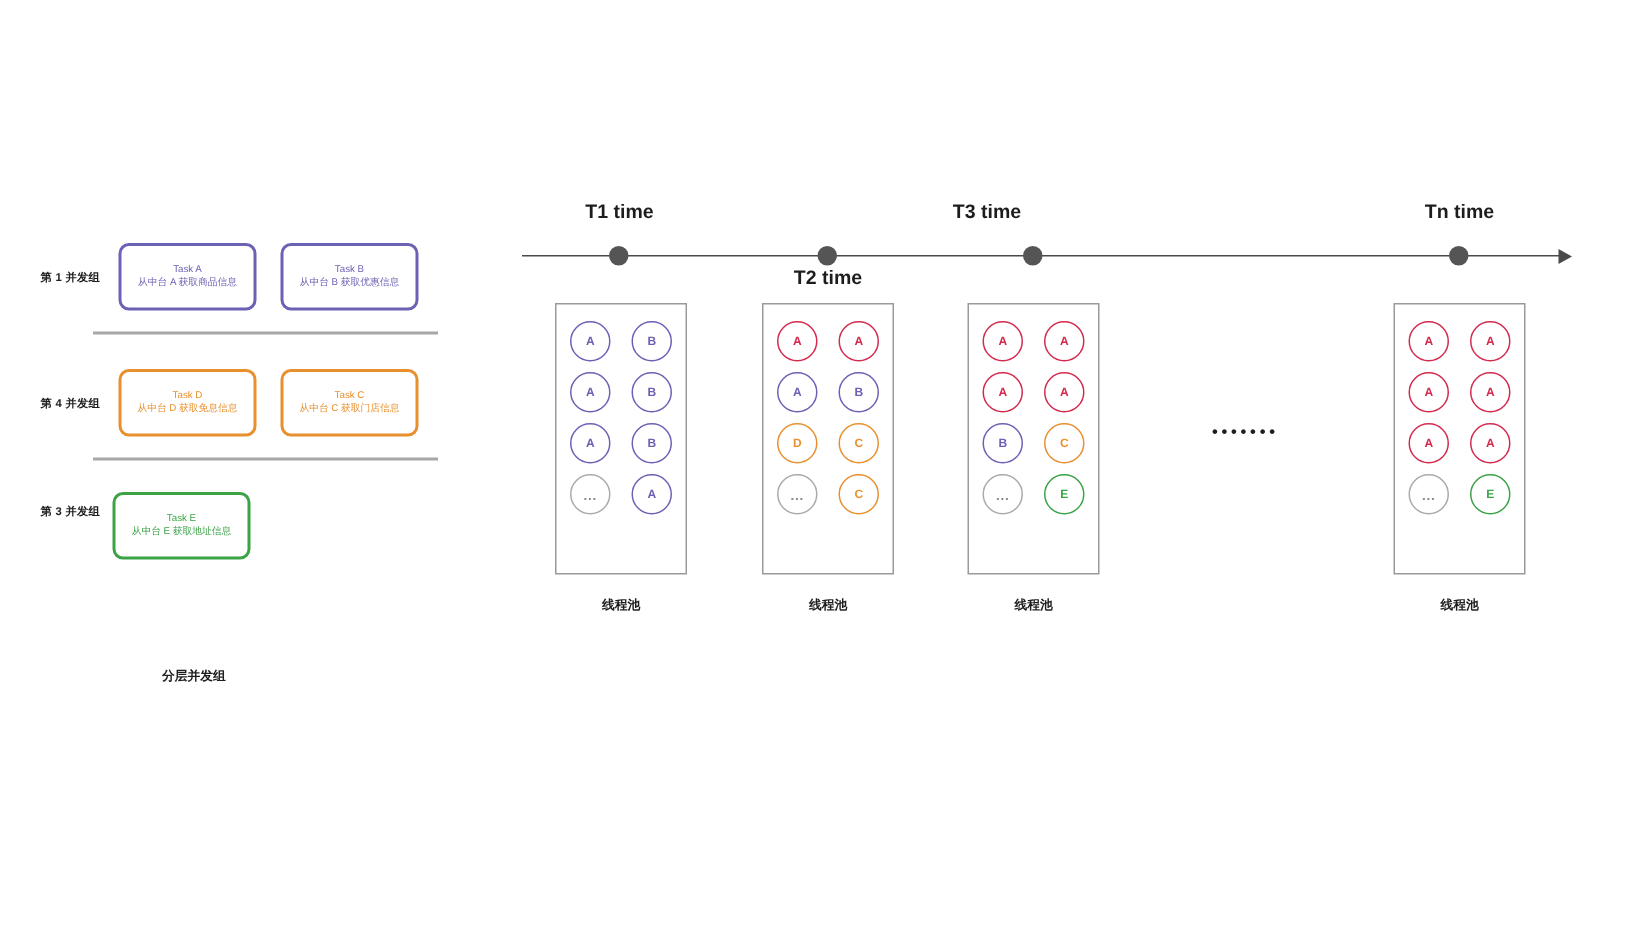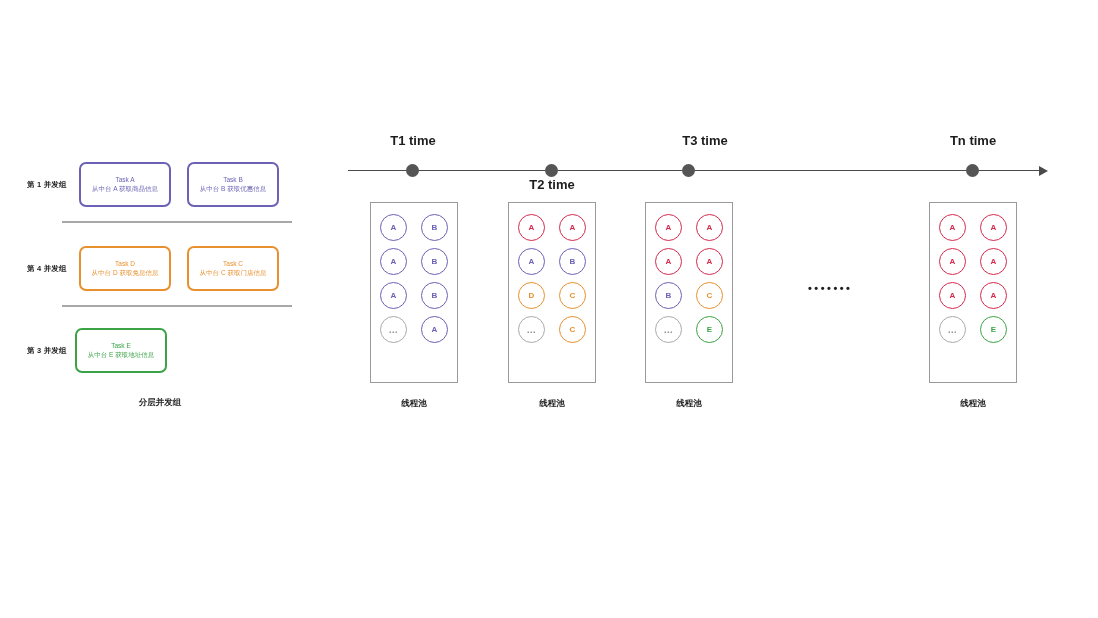--- a/index.html
+++ b/index.html
@@ -65,21 +65,22 @@
     position: absolute;
     height: 2px;
     background: #a8a8a8;
   }
   .caption {
     position: absolute;
     font-size: 8.5px;
     font-weight: bold;
     color: #1d1d1d;
     white-space: nowrap;
-    text-align: center;
+    text-align: left;
+    margin-top: 48px;
   }
 
   
   .tl-line {
     position: absolute;
     height: 1.4px;
     background: #4a4a4a;
   }
   .tl-arrow {
     position: absolute;
@@ -187,42 +188,42 @@
       <div class="t-title">Task D</div>
       <div class="t-desc">从中台 D 获取免息信息</div>
     </div>
     <div class="task-box orange" style="left:187px; top:246px; width:92px; height:45px;">
       <div class="t-title">Task C</div>
       <div class="t-desc">从中台 C 获取门店信息</div>
     </div>
 
     <div class="divider" style="left:62px; top:305px; width:230px;"></div>
 
-    <div class="group-label" style="left:27px; top:346px;">第 3 并发组</div>
+    <div class="group-label" style="left:27px; top:336px;">第 3 并发组</div>
     <div class="task-box green" style="left:75px; top:328px; width:92px; height:45px;">
       <div class="t-title">Task E</div>
       <div class="t-desc">从中台 E 获取地址信息</div>
     </div>
 
     <div class="caption" style="left:108px; top:397px; width:104px;">分层并发组</div>
   </div>
 
   <div>
 
     <div class="tl-line" style="left:348px; top:170px; width:692px;"></div>
     <div class="tl-arrow" style="left:1039px; top:166px;"></div>
 
     <div class="tl-dot" style="left:406px; top:164px;"></div>
     <div class="tl-dot" style="left:545px; top:164px;"></div>
     <div class="tl-dot" style="left:682px; top:164px;"></div>
     <div class="tl-dot" style="left:966px; top:164px;"></div>
 
     <div class="tl-label" style="left:413px; top:133px;">T1 time</div>
     <div class="tl-label" style="left:552px; top:133px;margin-top:44px;">T2 time</div>
-    <div class="tl-label" style="left:705px; top:133px;">T3 time</div>
+    <div class="tl-label" style="left:658px; top:133px;">T3 time</div>
     <div class="tl-label" style="left:973px; top:133px;">Tn time</div>
 
     <div class="pool" style="left:370px; top:202px;">
       <div class="pool-row">
         <div class="node purple">A</div>
         <div class="node purple">B</div>
       </div>
       <div class="pool-row">
         <div class="node purple">A</div>
         <div class="node purple">B</div>

